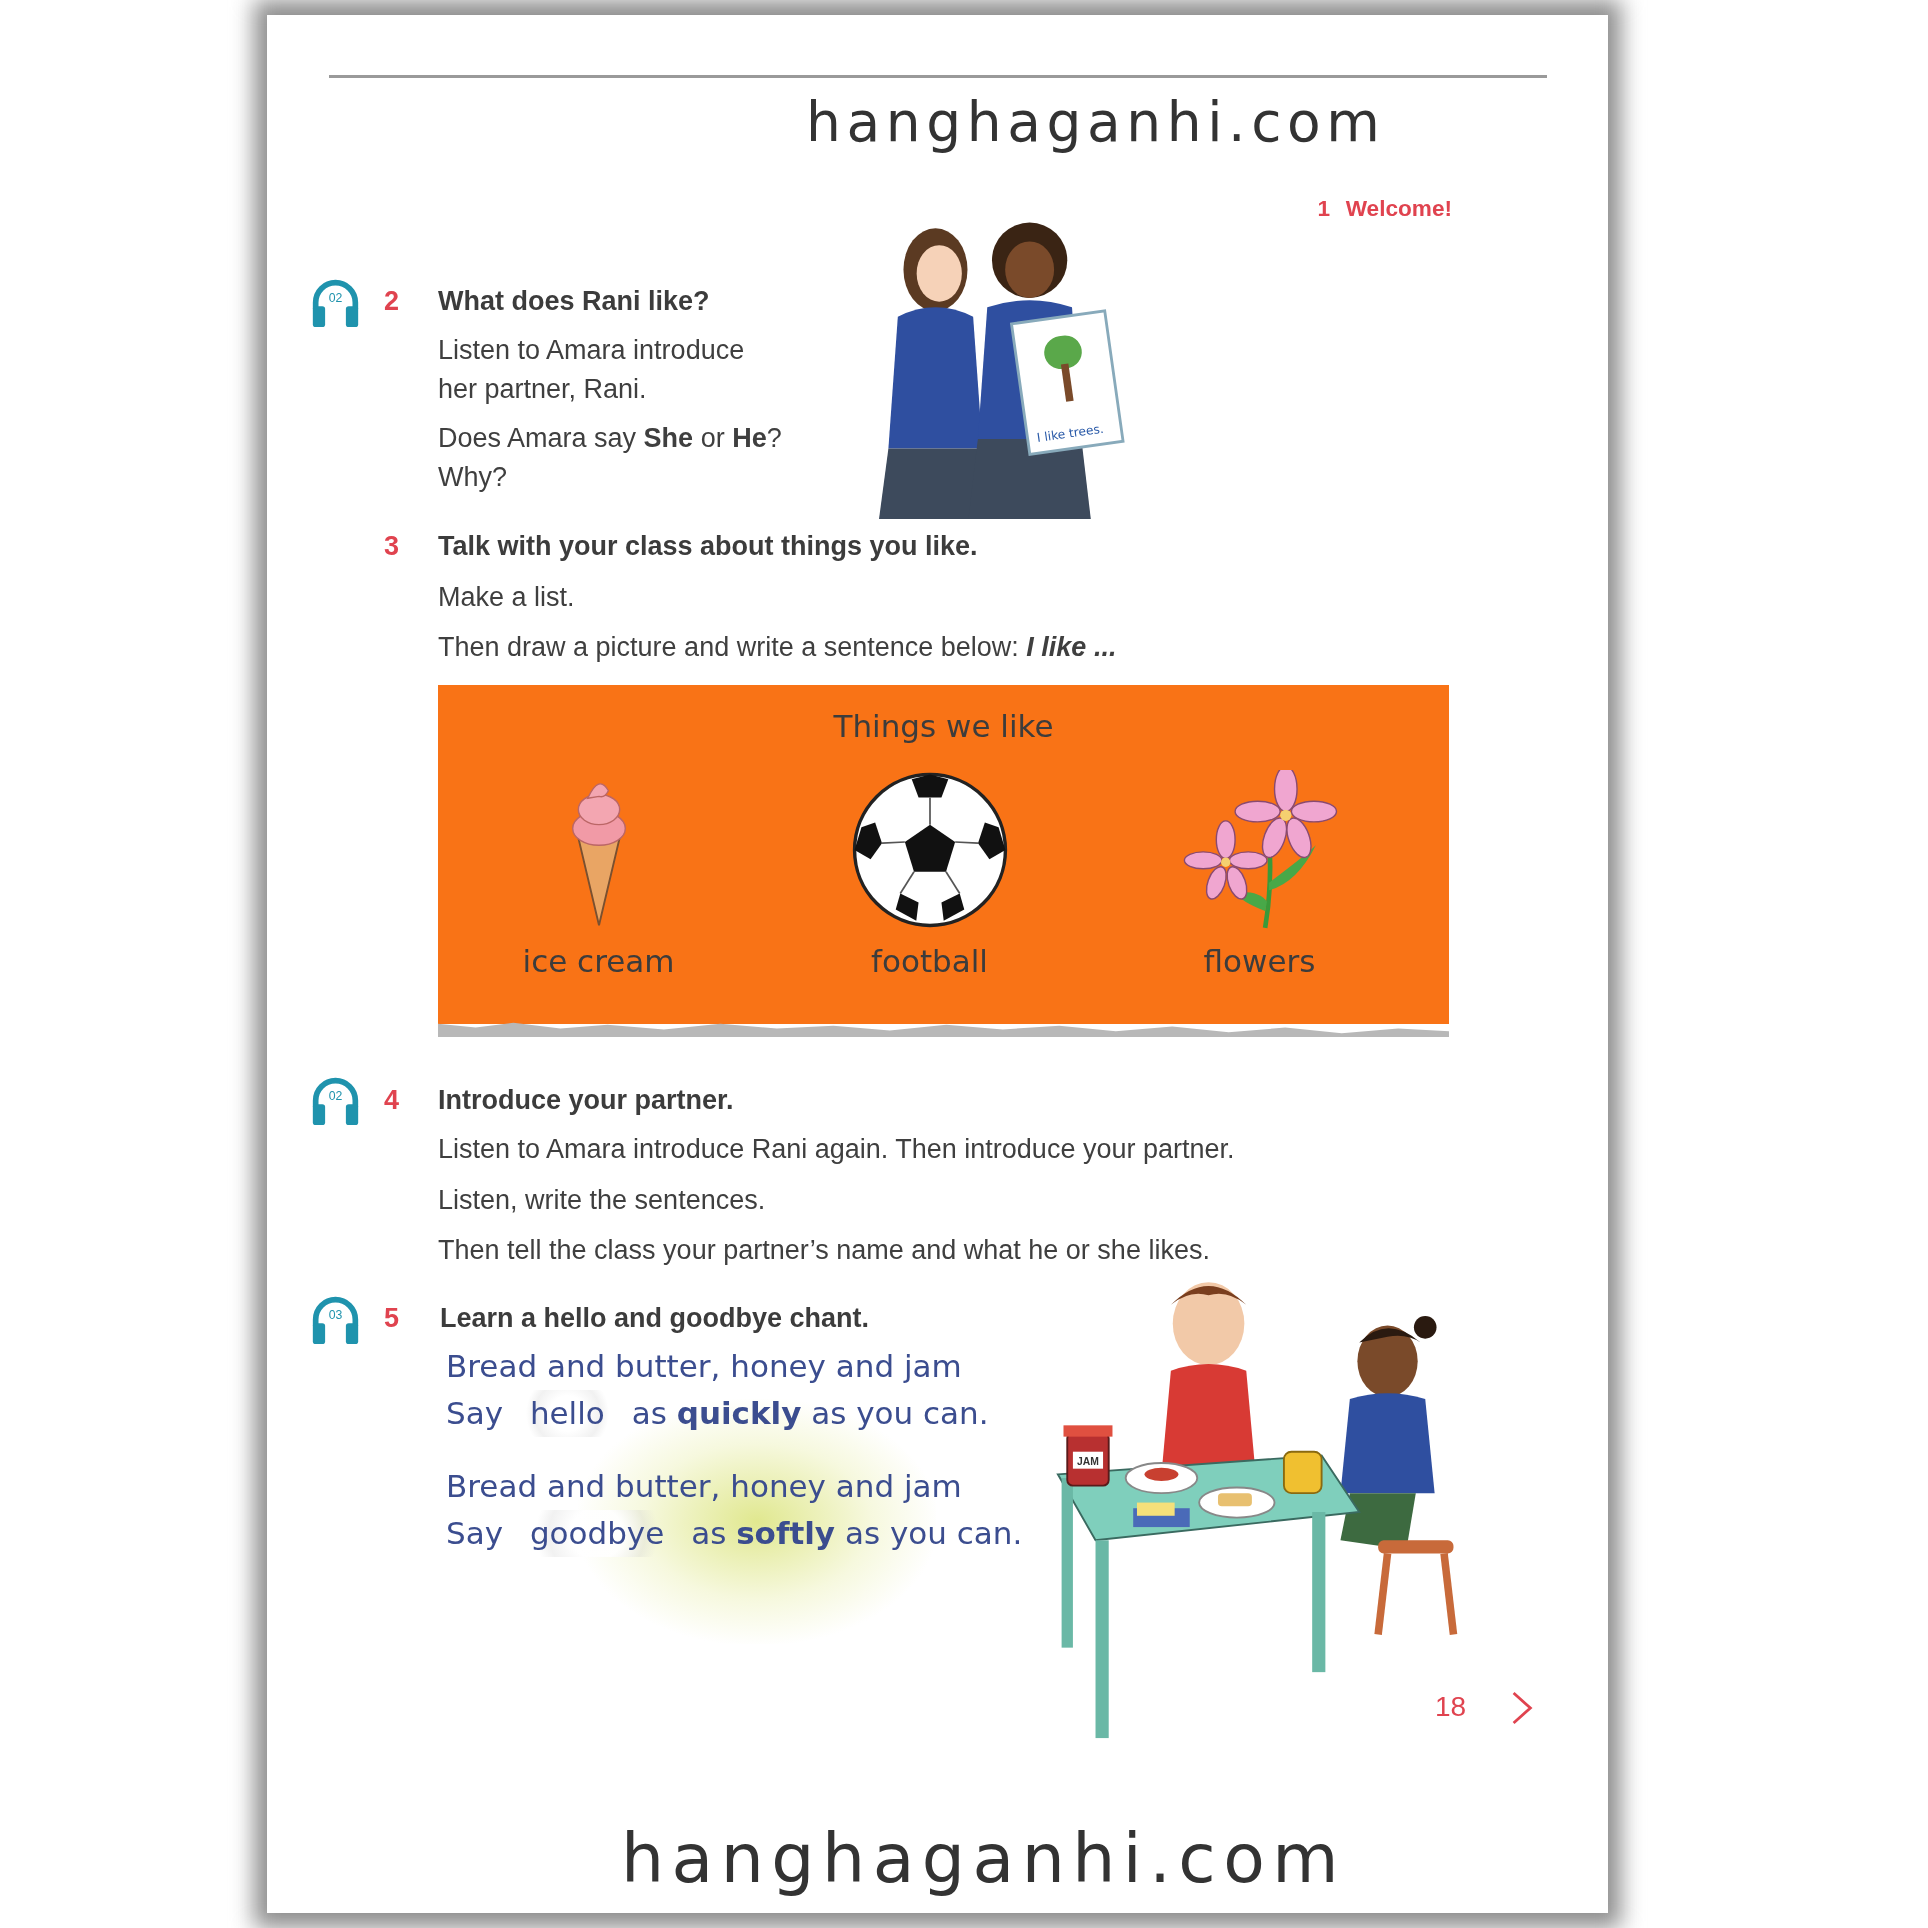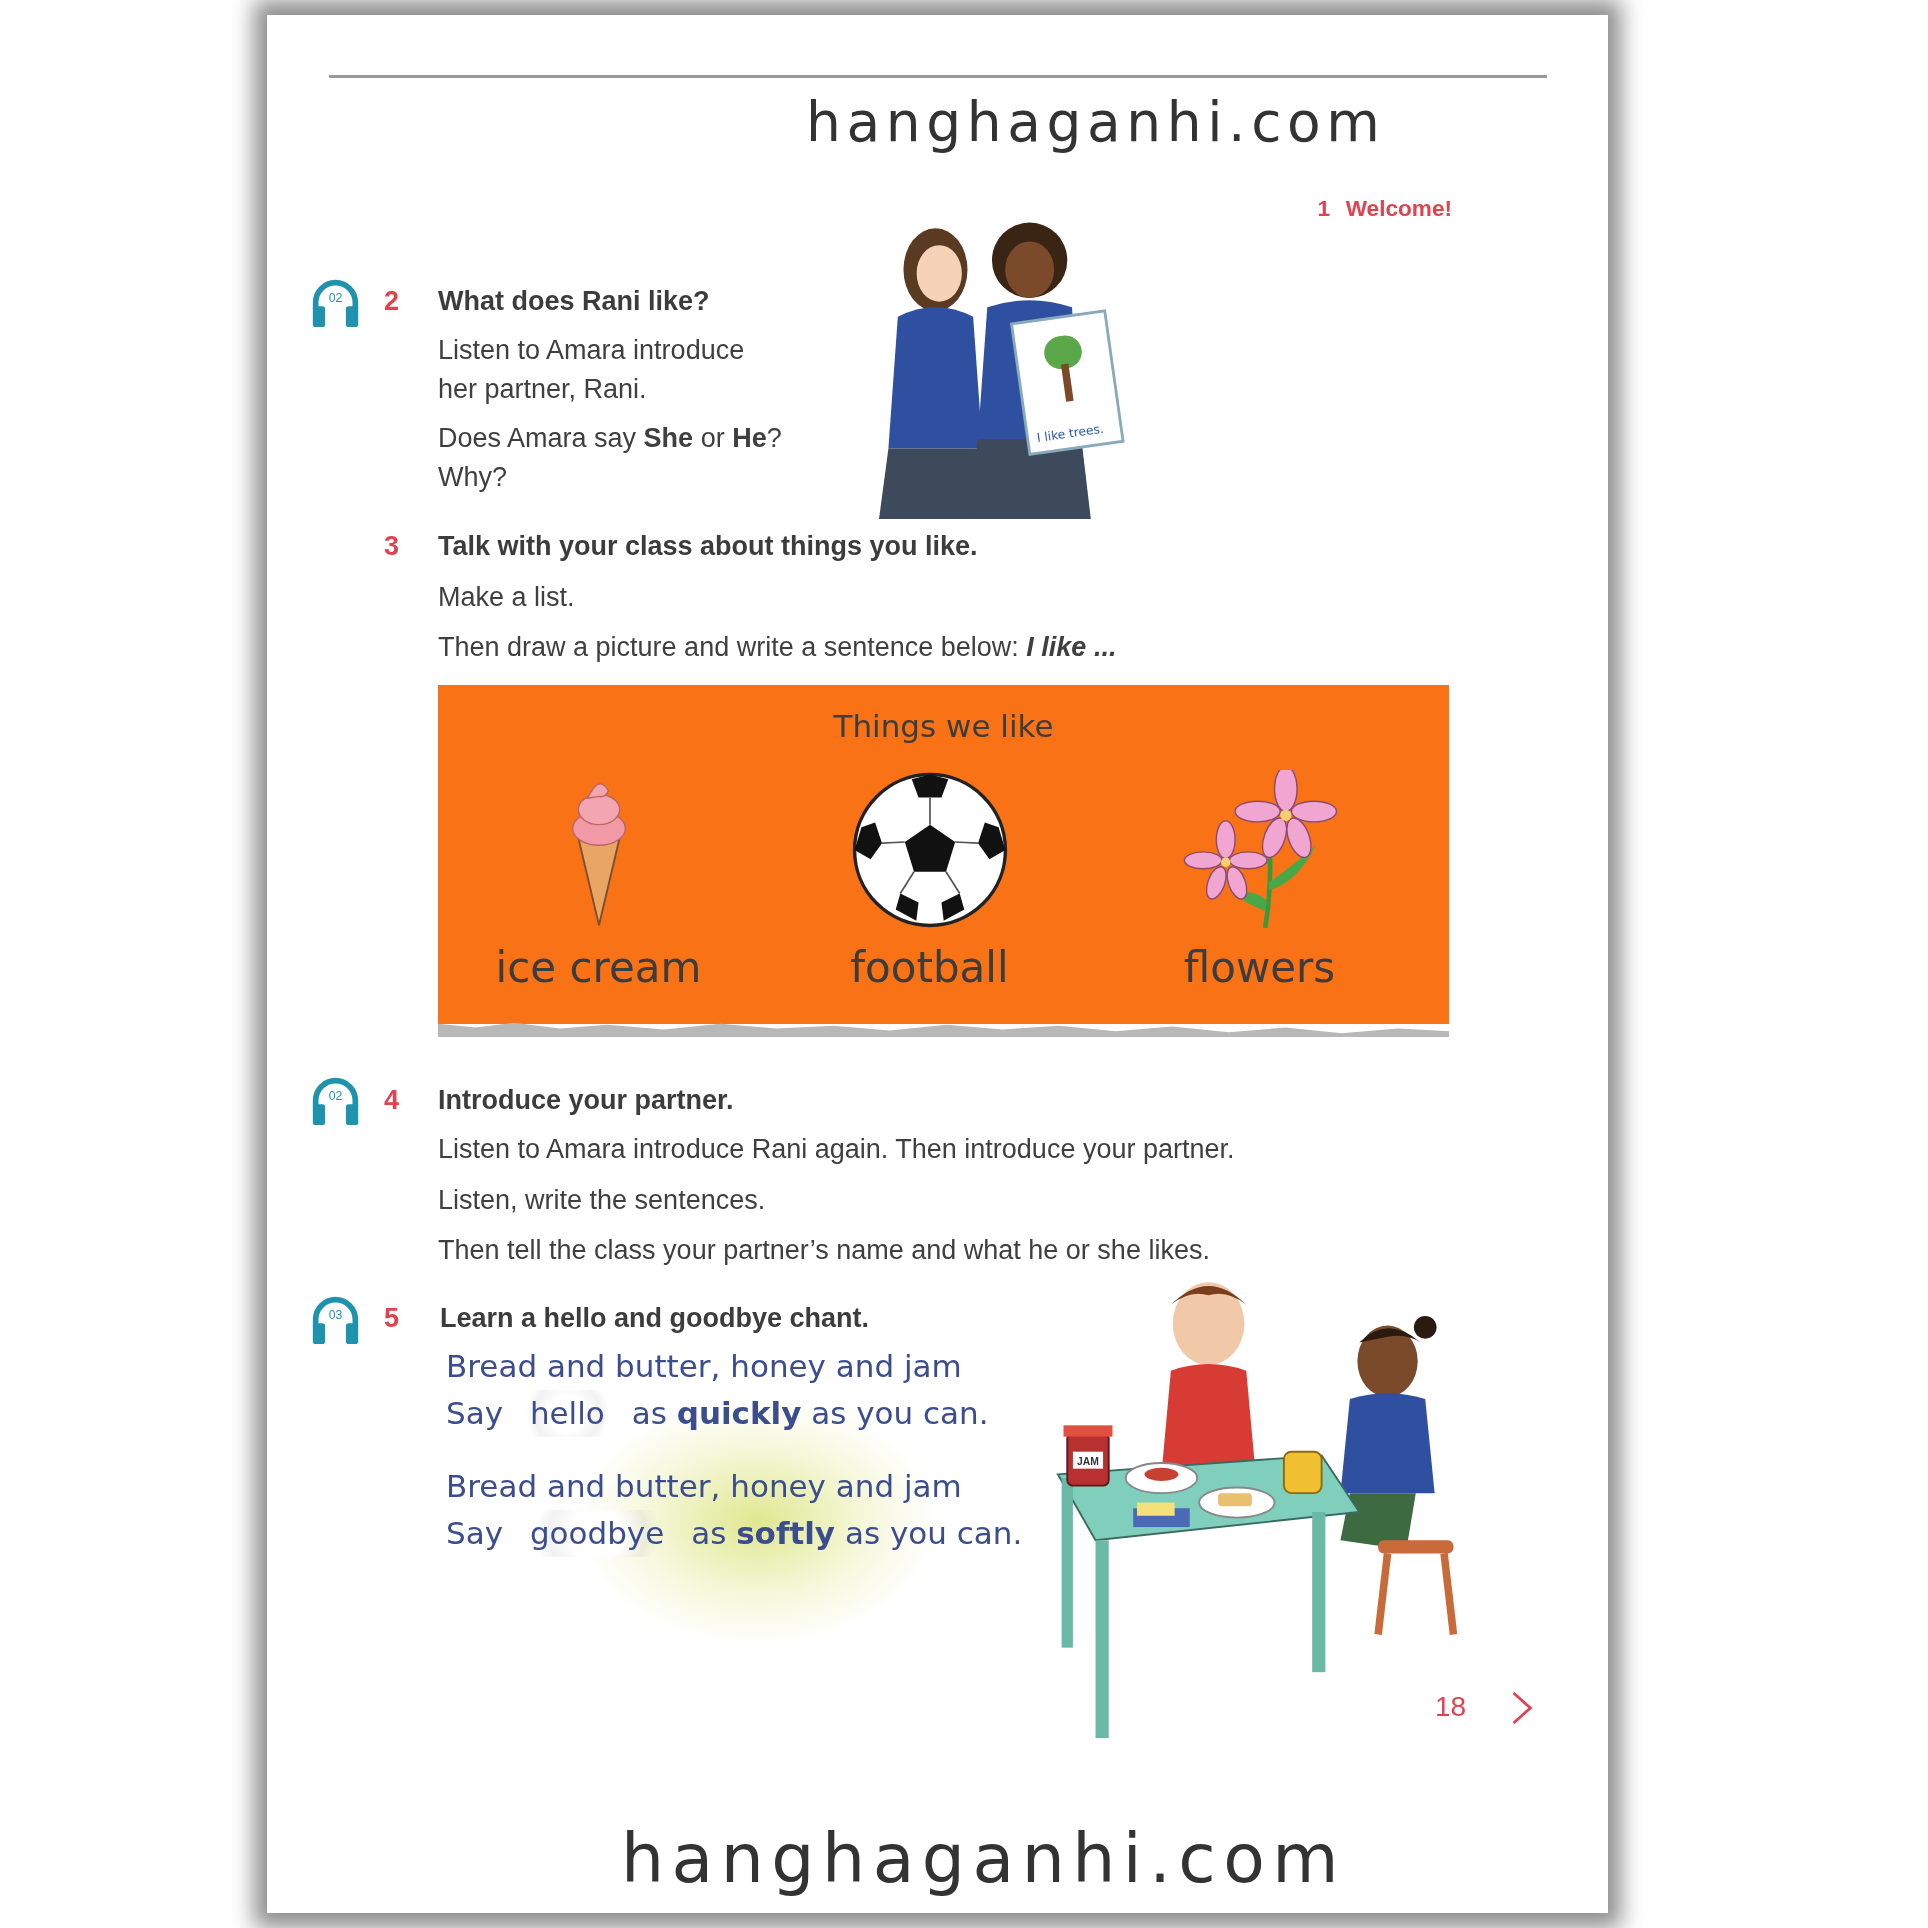--- a/index.html
+++ b/index.html
@@ -82,21 +82,21 @@
       position: absolute; left: 0; bottom: -13px; width: 100%; height: 17px;
     }
     .likes-title {
       position: absolute; left: 0; width: 100%; top: 22.6px; text-align: center;
       font-family: "DejaVu Sans", sans-serif; font-size: 31px; color: #3c3c3c;
     }
     .like-item { position: absolute; top: 85px; width: 245px; text-align: center; }
     .like-item svg { display: block; margin: 0 auto; }
     .like-label {
       margin-top: 13px;
-      font-family: "DejaVu Sans", sans-serif; font-size: 42px; color: #3c3c3c;
+      font-family: "DejaVu Sans", sans-serif; font-size: 31px; color: #3c3c3c;
     }
 
     .chant {
       position: absolute; left: 179px; top: 1328px; width: 584px;
       font-family: "DejaVu Sans", sans-serif; font-size: 31px;
       color: #3b4d8f; line-height: 47px;
     }
     .chant-glow {
       position: absolute; left: 311px; top: 1384px; width: 358px; height: 245px;
       background: radial-gradient(ellipse at center, rgba(214,224,106,0.75) 0%, rgba(230,236,160,0.35) 45%, rgba(255,255,255,0) 72%);

